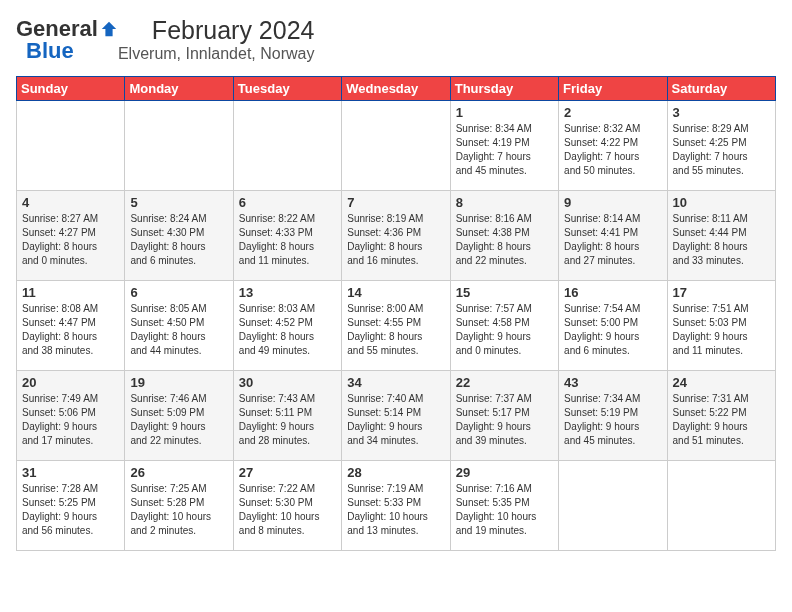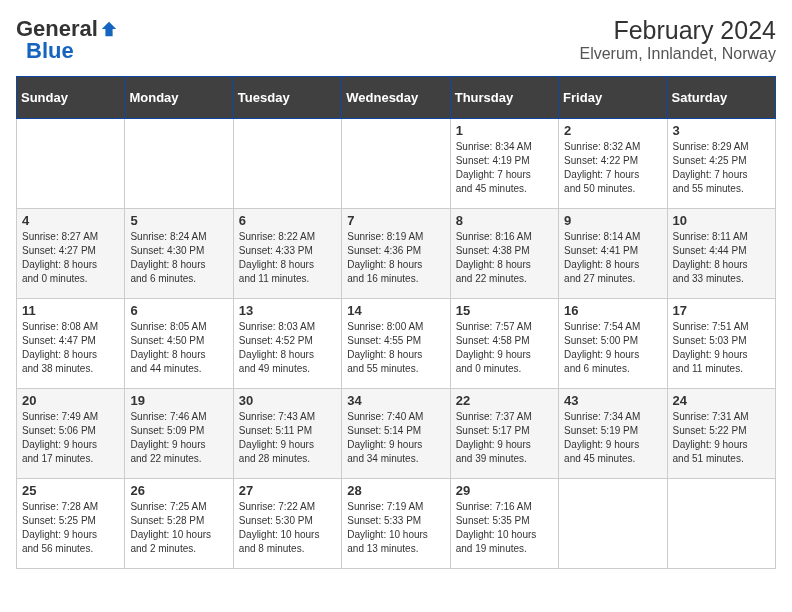--- a/index.html
+++ b/index.html
@@ -5,21 +5,21 @@
     * { box-sizing: border-box; margin: 0; padding: 0; }
     body {
       font-family: Arial, sans-serif;
       background: #fff;
       width: 792px;
       min-height: 612px;
       padding: 16px;
     }
     .header-area {
       display: flex;
-      justify-content: space-between;
+      justify-content: flex-start;
       align-items: flex-start;
       margin-bottom: 12px;
     }
     .logo {
       display: flex;
       flex-direction: column;
       align-items: flex-start;
     }
     .logo-text {
       display: flex;
@@ -49,25 +49,25 @@
     .location-title {
       font-size: 16px;
       color: #555;
     }
     .calendar-table {
       width: 100%;
       border-collapse: collapse;
       table-layout: fixed;
     }
     .calendar-table th {
-      background-color: #404040;
+      background-color: #ef4444;
       color: #fff;
       font-size: 13px;
       font-weight: bold;
-      padding: 13px 4px;
+      padding: 4px 4px;
       text-align: left;
       border: 1px solid #0d47a1;
     }
     .calendar-table td {
       border: 1px solid #ccc;
       vertical-align: top;
       padding: 4px 5px;
       height: 90px;
       background: #fff;
       font-size: 10.5px;
@@ -229,21 +229,21 @@
           <span class="day-number">43</span>
           <div class="day-info">Sunrise: 7:34 AM<br>Sunset: 5:19 PM<br>Daylight: 9 hours<br>and 45 minutes.</div>
         </td>
         <td>
           <span class="day-number">24</span>
           <div class="day-info">Sunrise: 7:31 AM<br>Sunset: 5:22 PM<br>Daylight: 9 hours<br>and 51 minutes.</div>
         </td>
       </tr>
       <tr>
         <td>
-          <span class="day-number">25</span>
+          <span class="day-number">31</span>
           <div class="day-info">Sunrise: 7:28 AM<br>Sunset: 5:25 PM<br>Daylight: 9 hours<br>and 56 minutes.</div>
         </td>
         <td>
           <span class="day-number">26</span>
           <div class="day-info">Sunrise: 7:25 AM<br>Sunset: 5:28 PM<br>Daylight: 10 hours<br>and 2 minutes.</div>
         </td>
         <td>
           <span class="day-number">27</span>
           <div class="day-info">Sunrise: 7:22 AM<br>Sunset: 5:30 PM<br>Daylight: 10 hours<br>and 8 minutes.</div>
         </td>

